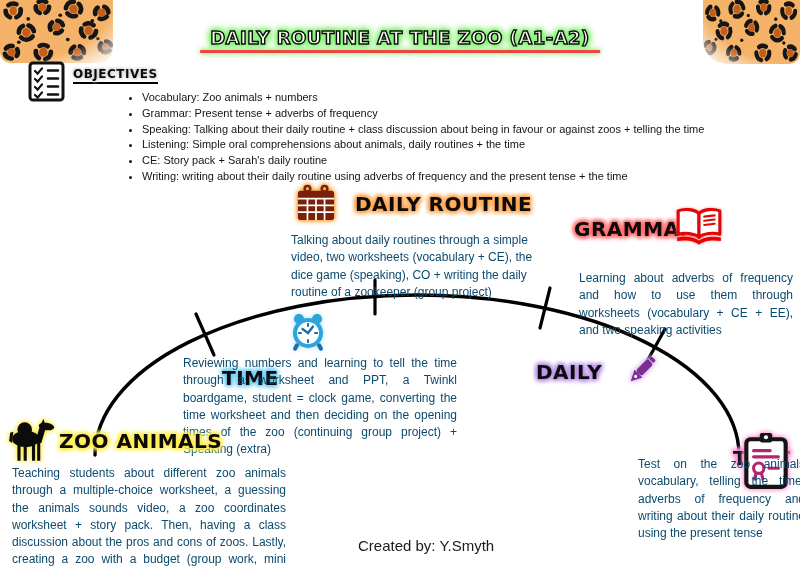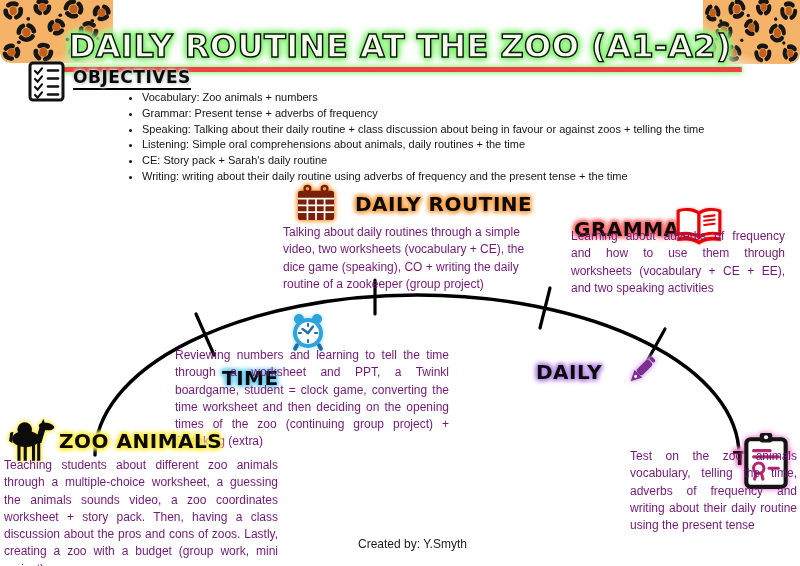--- a/index.html
+++ b/index.html
@@ -12,48 +12,48 @@
   .leopard-tl{left:0;width:113px;height:63px;border-radius:0 0 14px 10px;
               -webkit-mask-image:radial-gradient(140% 140% at 0% 0%,#000 72%,transparent 100%);
               mask-image:radial-gradient(140% 140% at 0% 0%,#000 72%,transparent 100%);}
   .leopard-tr{right:0;width:97px;height:64px;border-radius:0 0 10px 24px;
               -webkit-mask-image:radial-gradient(140% 140% at 100% 0%,#000 72%,transparent 100%);
               mask-image:radial-gradient(140% 140% at 100% 0%,#000 72%,transparent 100%);}
   .leopard-tr svg{transform:scaleX(-1);}
 
   
   .main-title{position:absolute;top:16px;left:50%;transform:translateX(-50%);
-    font-family:"DejaVu Sans",sans-serif;font-weight:800;font-size:32px;letter-spacing:.5px;
+    font-family:"DejaVu Sans",sans-serif;font-weight:800;font-size:18px;letter-spacing:.5px;
     white-space:nowrap;color:#f2fde9;-webkit-text-stroke:1.4px #0b0b0b;
-    border-bottom:5px solid #ef4444;padding:11px 10px 2px;
+    border-bottom:3px solid #ef4444;padding:11px 10px 2px;
     text-shadow:0 0 4px #7DF06D,0 0 6px #8df17f;
     filter:drop-shadow(0 0 2px #7DF06D) drop-shadow(0 0 3px #b5f7a6);}
 
   
   .stage-title{position:absolute;font-family:"DejaVu Sans",sans-serif;font-weight:800;
     font-size:20px;letter-spacing:.5px;color:#0b0b0b;white-space:nowrap;z-index:2;}
   .glow-gray  {text-shadow:0 0 3px #d8d8d8,1px 1px 3px #cfcfcf,-1px -1px 3px #cfcfcf;}
   .glow-orange{text-shadow:0 0 3px #FFA040,0 0 5px #FFA040,2px 2px 4px #FFB066,-2px -2px 4px #FFB066,2px -2px 4px #FFB066,-2px 2px 4px #FFB066;padding-left:12px;}
   .glow-red   {text-shadow:0 0 3px #FF5C5C,0 0 5px #FF5C5C,2px 2px 4px #FF8080,-2px -2px 4px #FF8080,2px -2px 4px #FF8080,-2px 2px 4px #FF8080;}
   .glow-blue  {text-shadow:0 0 3px #63C8F2,0 0 5px #63C8F2,2px 2px 4px #8ad7f6,-2px -2px 4px #8ad7f6,2px -2px 4px #8ad7f6,-2px 2px 4px #8ad7f6;}
   .glow-purple{text-shadow:0 0 3px #B388E0,0 0 5px #B388E0,2px 2px 4px #c7a4ec,-2px -2px 4px #c7a4ec,2px -2px 4px #c7a4ec,-2px 2px 4px #c7a4ec;}
   .glow-yellow{text-shadow:0 0 3px #FFE93B,0 0 5px #FFE93B,2px 2px 4px #fff06e,-2px -2px 4px #fff06e,2px -2px 4px #fff06e,-2px 2px 4px #fff06e;}
   .glow-pink  {text-shadow:0 0 3px #FF85D0,0 0 5px #FF85D0,2px 2px 4px #ff9fda,-2px -2px 4px #ff9fda,2px -2px 4px #ff9fda,-2px 2px 4px #ff9fda;}
 
   .obj-heading{position:absolute;left:73px;top:67px;font-family:"DejaVu Sans",sans-serif;
-    font-weight:800;font-size:17px;letter-spacing:.5px;color:#0b0b0b;
+    font-weight:800;font-size:12px;letter-spacing:.5px;color:#0b0b0b;
     border-bottom:2.5px solid #000;padding-bottom:1px;z-index:2;}
 
   
   .obj-list{position:absolute;left:110px;top:90px;width:672px;margin:0;padding-left:32px;
     font-size:11px;line-height:15.8px;color:#141414;z-index:2;}
   .obj-list li{margin:0;}
-  .stage-desc{position:absolute;margin:0;font-size:12px;line-height:17.3px;color:#701a75;z-index:2;}
+  .stage-desc{position:absolute;margin:8px;font-size:12px;line-height:17.3px;color:#0c4a6e;z-index:2;}
   .just{text-align:justify;}
-  .footer-credit{position:absolute;left:358px;top:537px;font-size:12px;color:#1b1b1b;z-index:2;}
+  .footer-credit{position:absolute;left:358px;top:537px;font-size:15px;color:#1b1b1b;z-index:2;}
 
   
   .icon{position:absolute;z-index:2;}
   .icon svg{width:100%;height:100%;display:block;}
   .ic-objectives{left:28px;top:61px;width:37px;height:41px;}
   .ic-calendar{left:296px;top:184px;width:40px;height:38px;filter:drop-shadow(0 0 2px #F7A13D) drop-shadow(0 0 2px #F7A13D);}
   .ic-book{left:674px;top:205px;width:50px;height:42px;filter:drop-shadow(0 0 1.5px #ff9d9d);}
   .ic-clock{left:287px;top:311px;width:42px;height:42px;filter:drop-shadow(0 0 2px #9ADCF5);}
   .ic-pen{left:620px;top:348px;width:44px;height:44px;filter:drop-shadow(0 0 2px #D9B8F0) drop-shadow(0 0 2px #D9B8F0);}
   .ic-camel{left:6px;top:418px;width:54px;height:44px;filter:drop-shadow(0 0 2px #FFE93B) drop-shadow(0 0 2px #FFF06E);}
@@ -181,21 +181,21 @@
       <path d="M24 8 C20 4 10 3 4 5.5 L4 28 C10 26 20 27 24 31 Z" fill="#fff" stroke="#E60505" stroke-width="3" stroke-linejoin="round"></path>
       <path d="M24 8 C28 4 38 3 44 5.5 L44 28 C38 26 28 27 24 31 Z" fill="#fff" stroke="#E60505" stroke-width="3" stroke-linejoin="round"></path>
       <g stroke="#E60505" stroke-width="2" stroke-linecap="round">
         <path d="M29 11 L39 9.8"></path>
           <path d="M29 15 L39 13.8"></path>
           <path d="M29 19 L39 17.8"></path>
       </g>
       <path d="M3 31 C10 29.5 20 30.5 24 34 C28 30.5 38 29.5 45 31 L45 34.5 C38 33 28 34 24 38 C20 34 10 33 3 34.5 Z" fill="#E60505"></path>
     </svg>
   </span>
-  <p class="stage-desc just" style="left:571px;top:228px;width:214px;">Learning about adverbs of frequency and how to use them through worksheets (vocabulary + CE + EE), and two speaking activities</p>
+  <p class="stage-desc just" style="left:571px;top:262px;width:214px;">Learning about adverbs of frequency and how to use them through worksheets (vocabulary + CE + EE), and two speaking activities</p>
 
   <div class="stage-title glow-blue" style="left:222px;top:318px;margin-top:48px;">TIME</div>
   <span class="icon ic-clock">
     <svg viewBox="0 0 42 42">
       <circle cx="12" cy="8" r="5" fill="#2FA3DC"></circle>
         <circle cx="30" cy="8" r="5" fill="#2FA3DC"></circle>
       <rect x="7" y="32" width="4" height="8" rx="2" fill="#1E6FA8" transform="rotate(28 9 36)"></rect>
       <rect x="31" y="32" width="4" height="8" rx="2" fill="#1E6FA8" transform="rotate(-28 33 36)"></rect>
       <circle cx="21" cy="22" r="15" fill="#2FA3DC"></circle>
       <circle cx="21" cy="22" r="11" fill="#fff"></circle>

